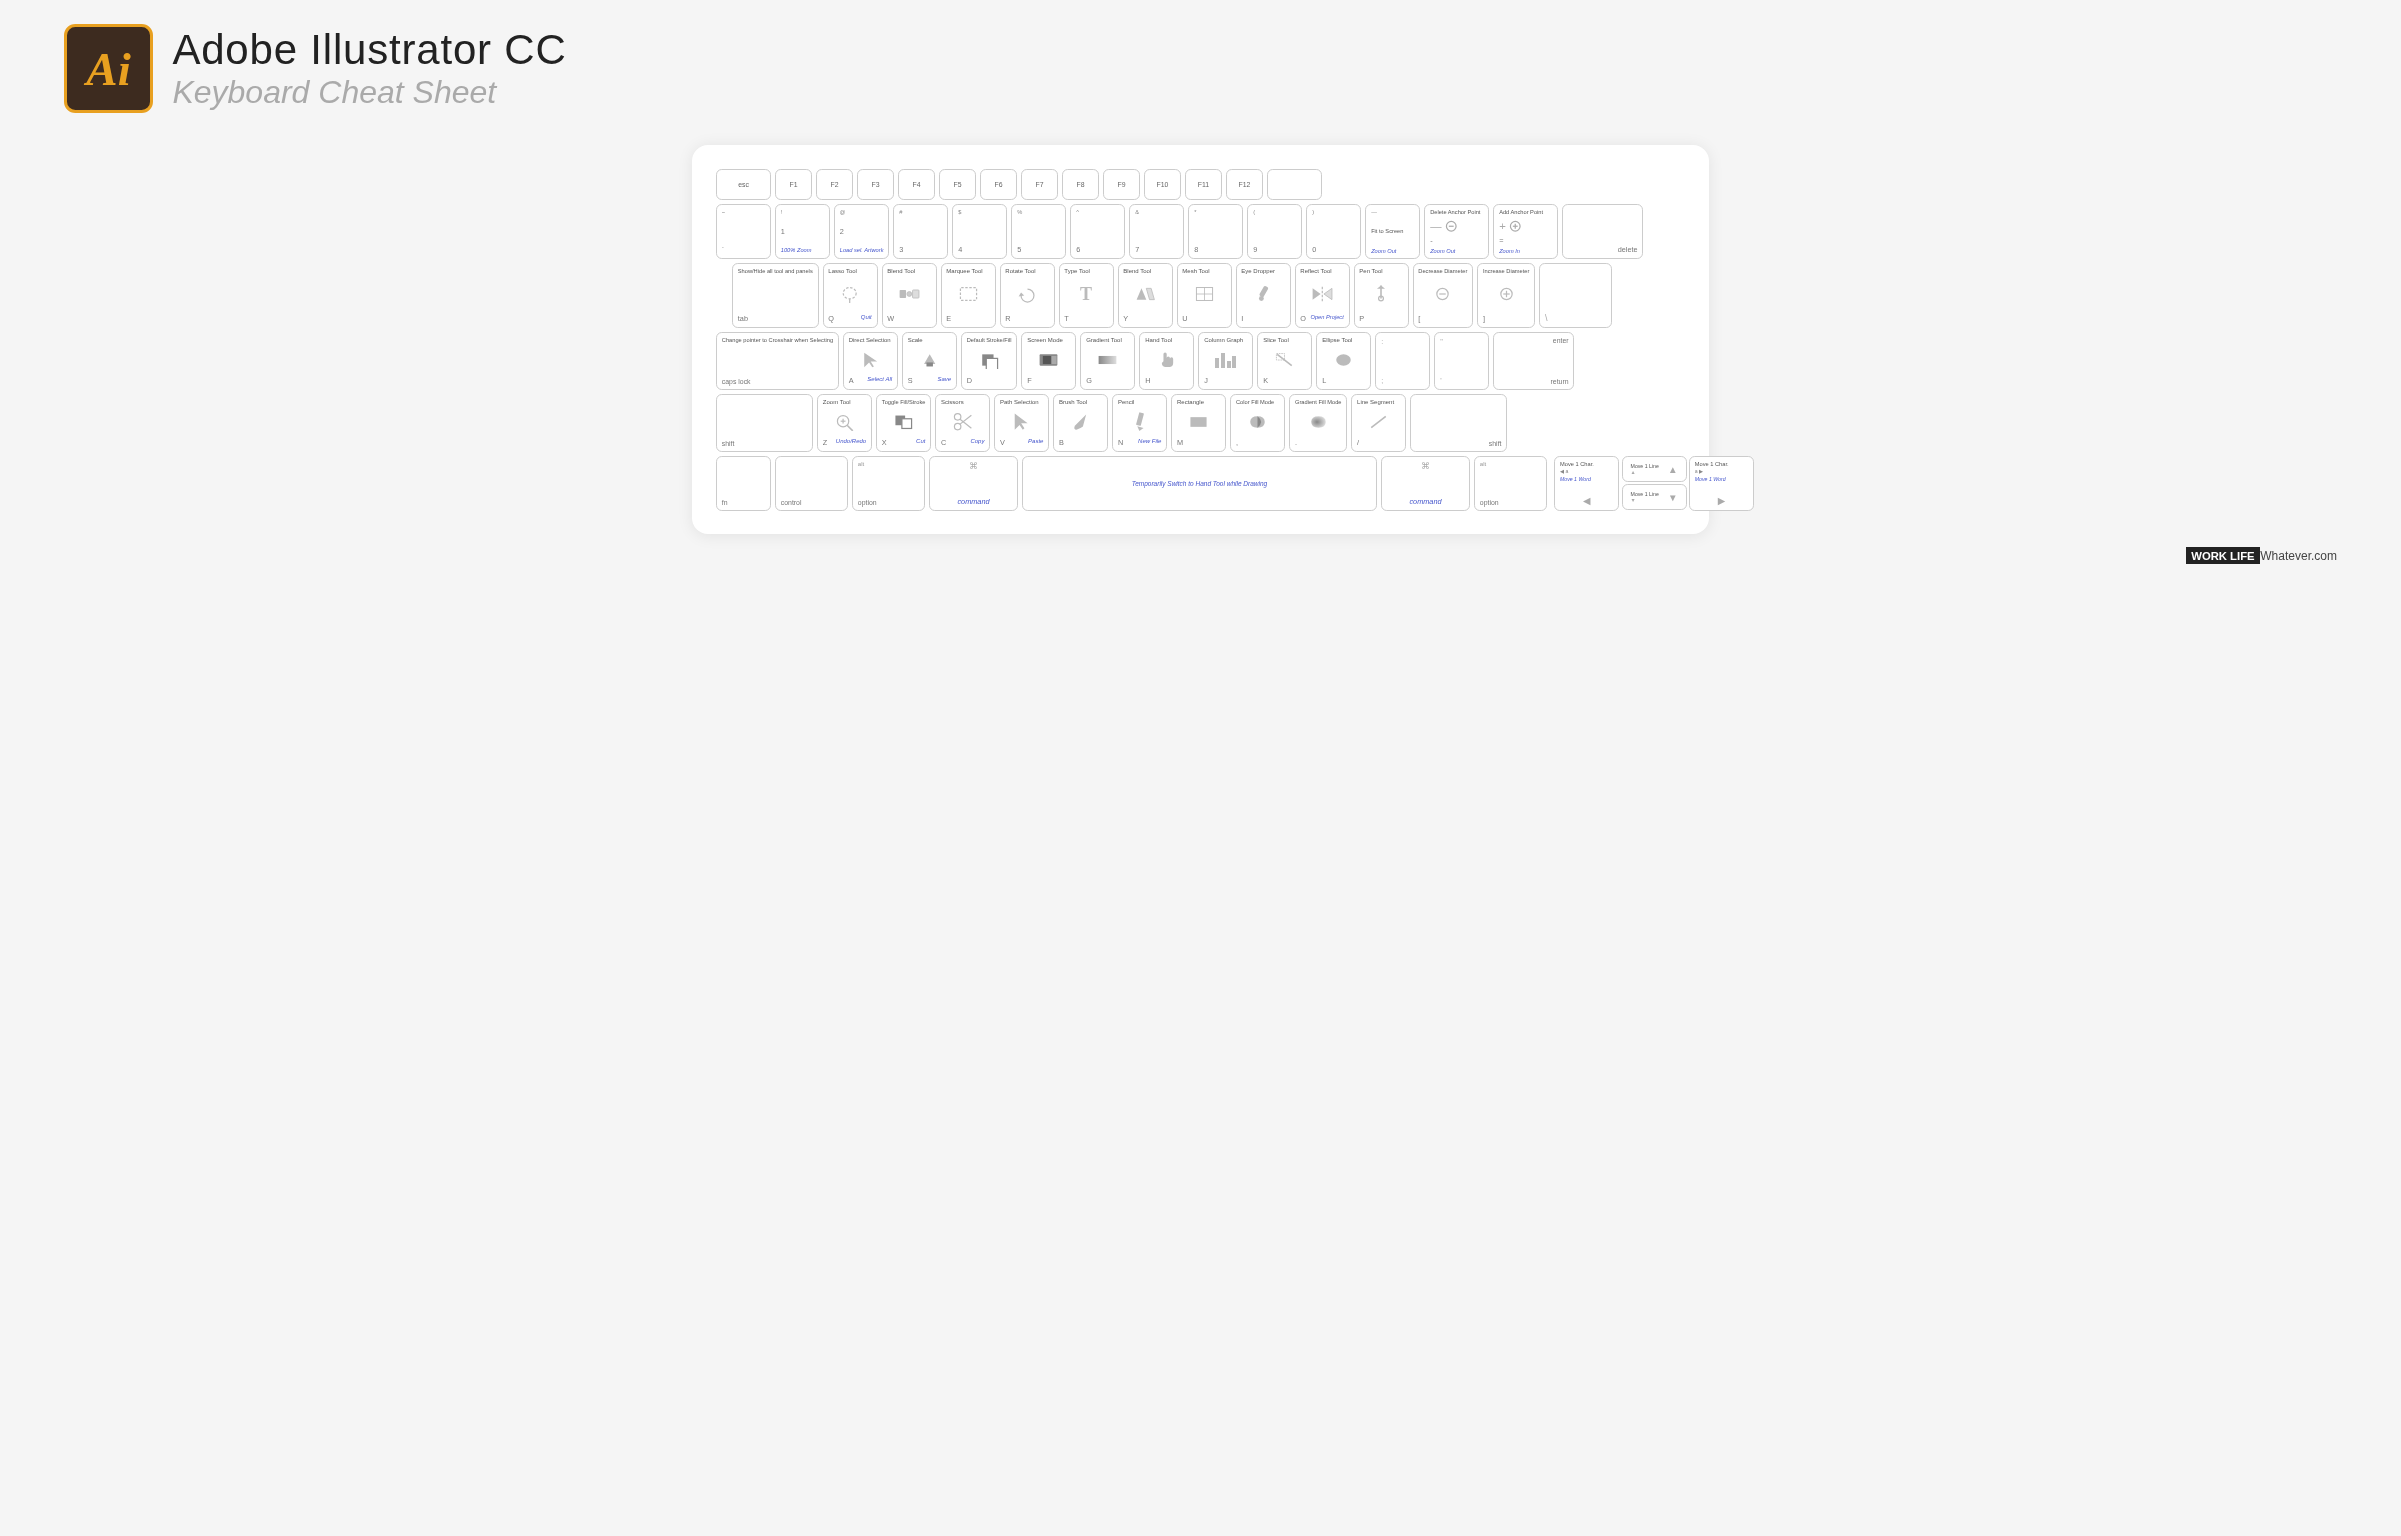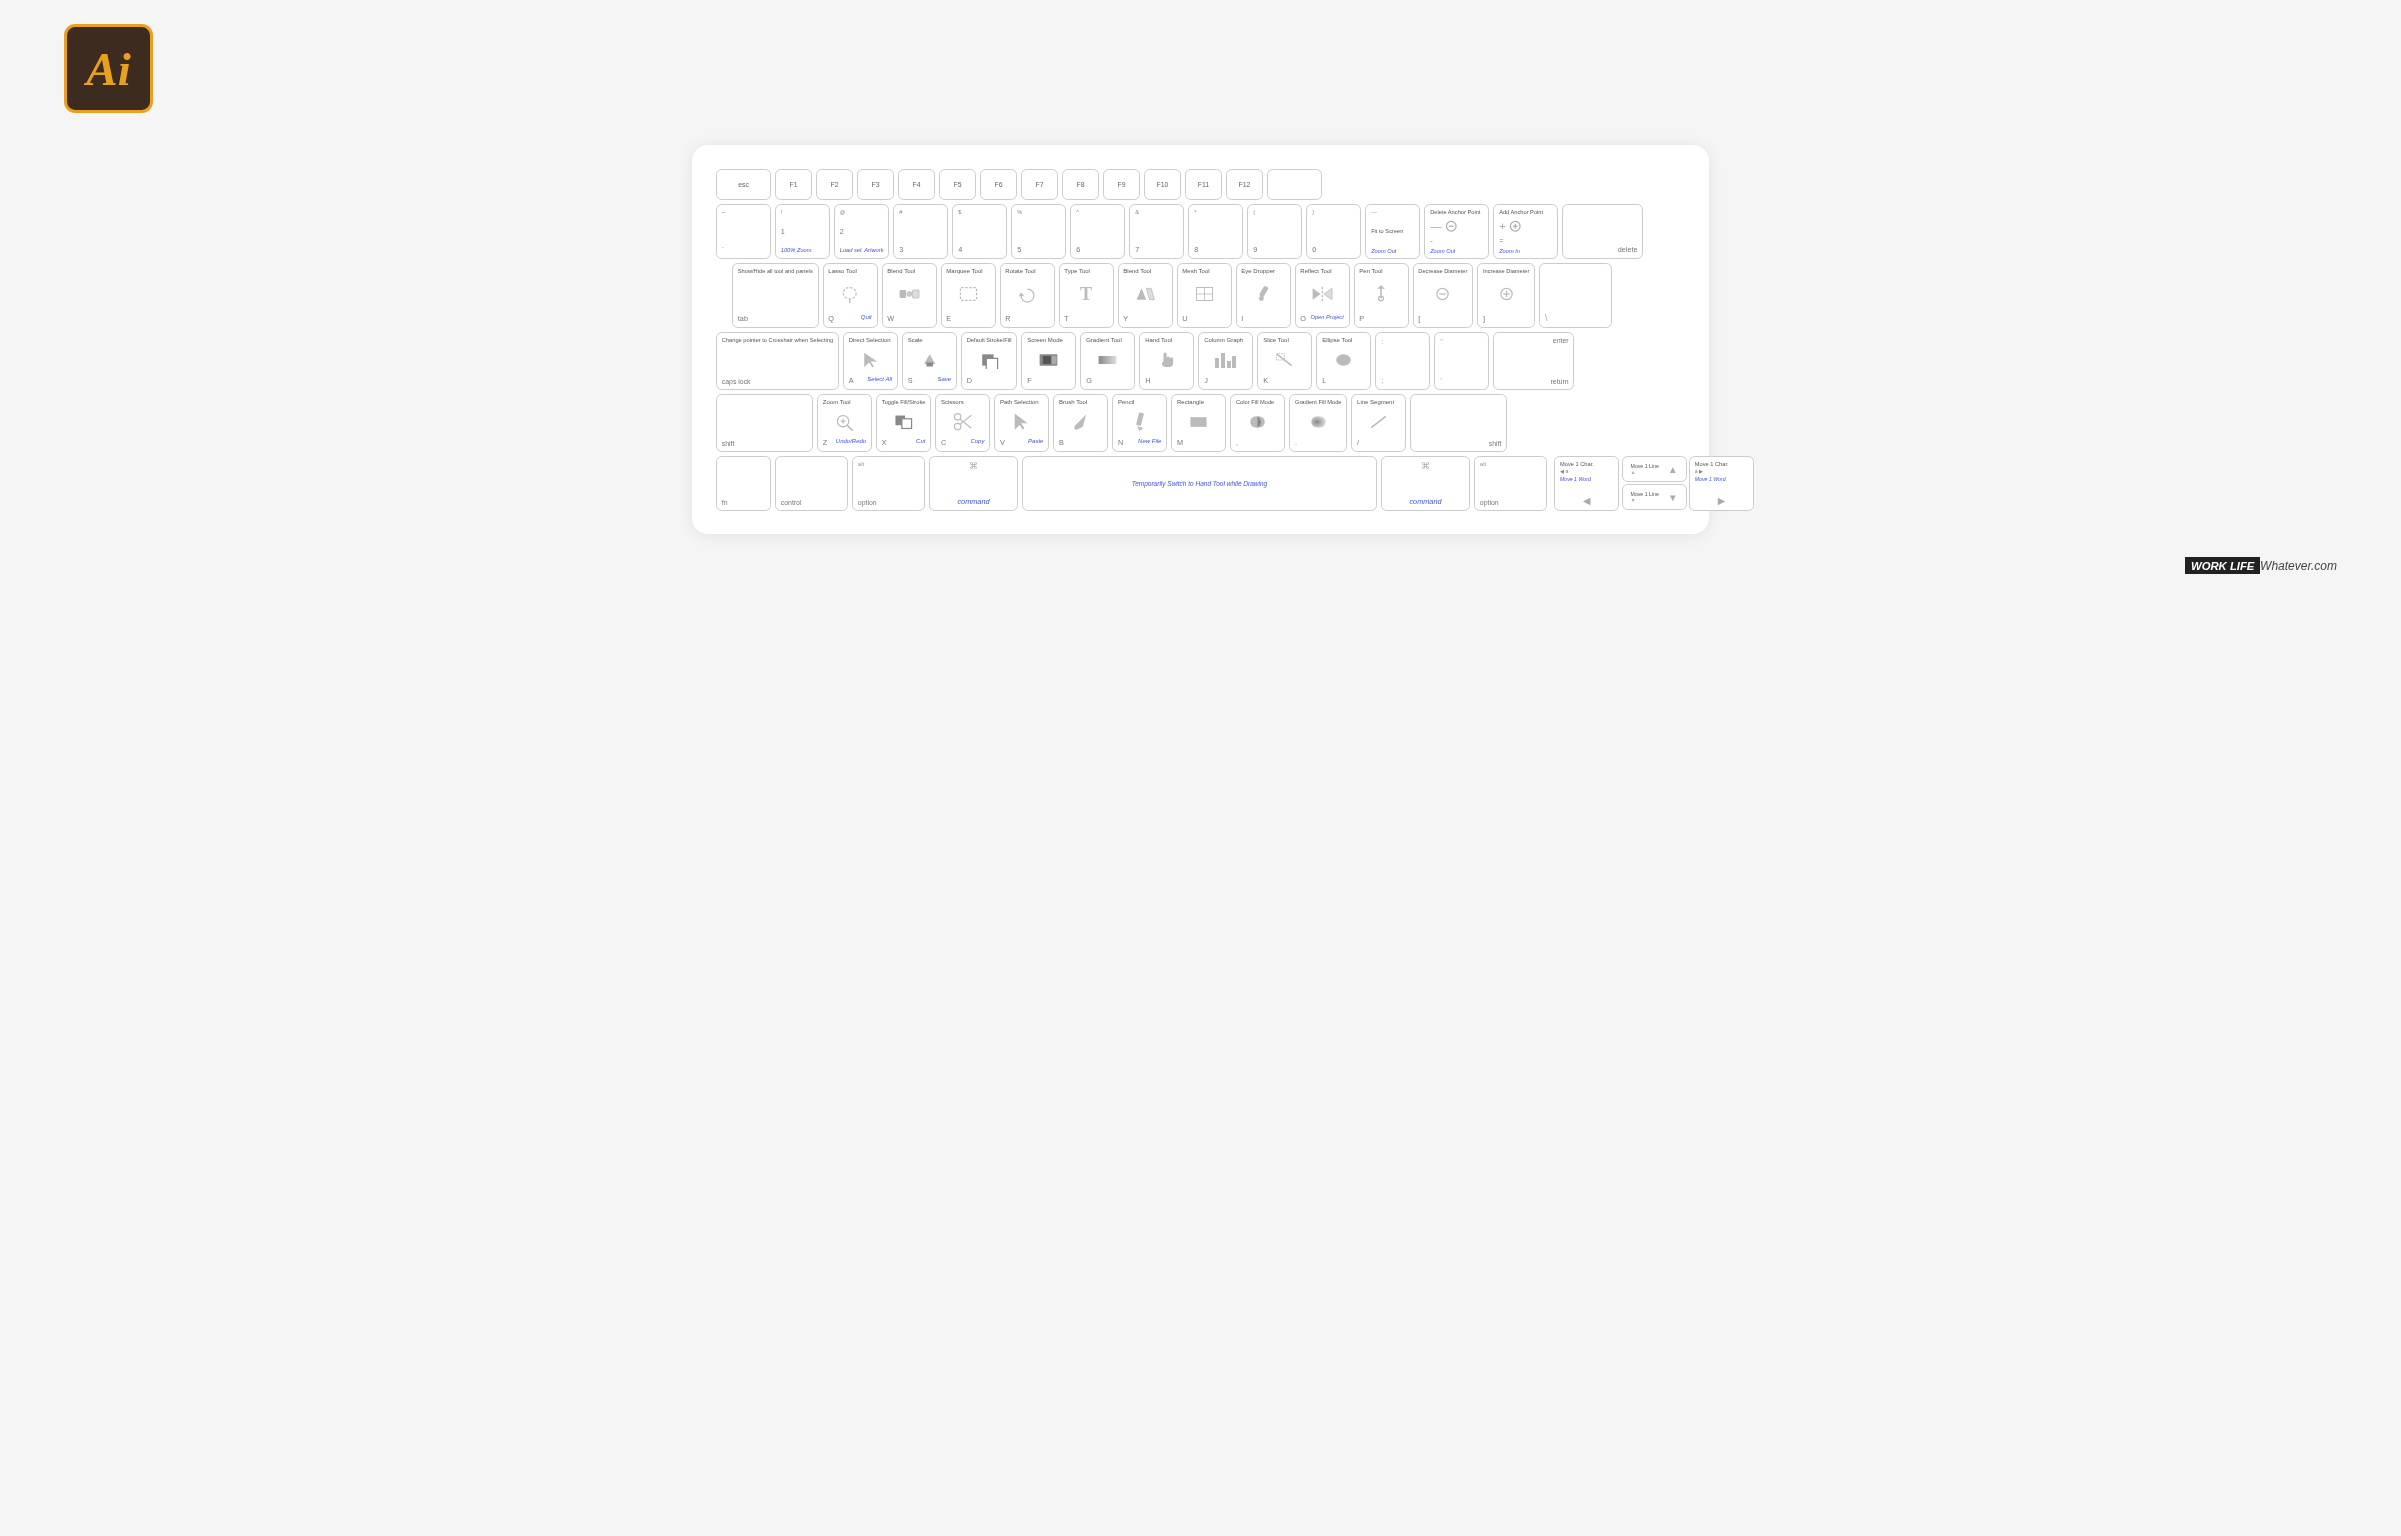--- a/index.html
+++ b/index.html
@@ -144,26 +144,25 @@
     .bottom-row .key.opt-key { min-width: 73px; }
     .bottom-row .key.cmd-key { min-width: 89px; }
     .bottom-row .key.space-key { min-width: 355px; }
     .bottom-row .key.cmd-key-r { min-width: 89px; }
     .bottom-row .key.opt-key-r { min-width: 73px; }
 
     
     .watermark {
       align-self: flex-end;
       margin-right: 48px;
-      margin-top: 23px;
+      margin-top: 13px;
       font-size: 13px;
       display: flex;
       align-items: center;
       gap: 0;
-      font-style: italic;
     }
     .wm-black {
       background: #222;
       color: white;
       padding: 2.4px 5.7px;
       font-weight: bold;
       font-size: 11.3px;
     }
     .wm-rest {
       font-size: 12px;
@@ -178,20 +177,24 @@
       justify-content: space-between;
     }
     .key-top { font-size: 5.7px; color: #888; }
   </style>
 </head>
 <body>
 
 <div class="header">
   <div class="ai-logo">
     <span class="ai-logo-text">Ai</span>
+  </div>
+  <div class="header-titles">
+    <div class="app-title">Adobe Illustrator CC</div>
+    <div class="subtitle">Keyboard Cheat Sheet</div>
   </div>
 </div>
 
 <div class="keyboard">
 
   <div class="key-row">
     <div class="key fn-key esc-key">
       <span class="key-function-label">esc</span>
     </div>
     <div class="key fn-key">

